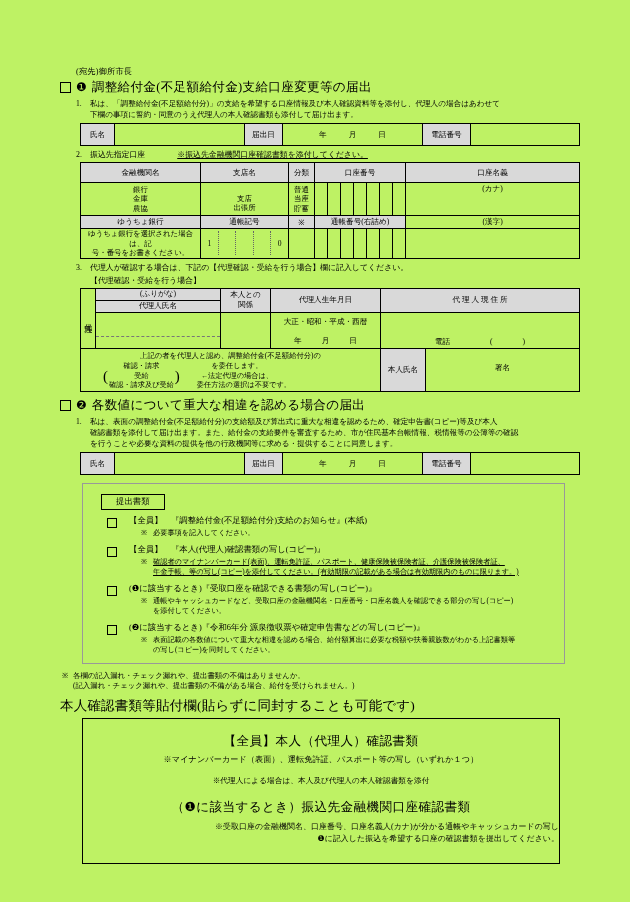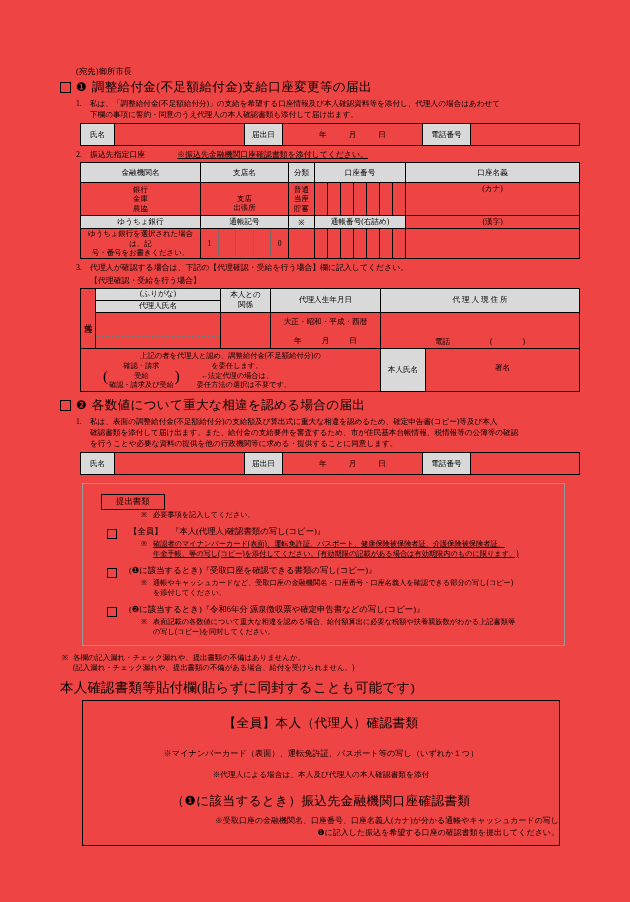--- a/index.html
+++ b/index.html
@@ -8,21 +8,21 @@
     background: #ffffff;
   }
   body {
     font-family: "Liberation Serif", "DejaVu Serif", serif;
     color: #000;
   }
   #page {
     position: relative;
     width: 630px;
     height: 902px;
-    background: #ef4444;
+    background: #bef264;
     overflow: hidden;
     box-sizing: border-box;
   }
   .wrap {
     position: absolute;
     left: 60px;
     top: 66px;
     width: 520px;
   }
 
@@ -113,21 +113,21 @@
   .attachbox {
     border: 1.2px solid #000;
     margin: 0 0 0 22px;
     width: 478px;
     height: 146px;
     box-sizing: border-box;
     padding-top: 14px;
     text-align: center;
   }
   .ab-h1 { font-size: 12.6px; letter-spacing: .4px; }
-  .ab-s1 { font-size: 8.1px; margin-top: 16px; letter-spacing: .1px; }
+  .ab-s1 { font-size: 8.1px; margin-top: 4px; letter-spacing: .1px; }
   .ab-s2 { font-size: 7.6px; margin-top: 11px; letter-spacing: .1px; }
   .ab-h2 { font-size: 12.6px; margin-top: 13px; letter-spacing: .4px; }
   .ab-s3 { font-size: 7.9px; margin-top: 5px; line-height: 1.45; letter-spacing: .1px; text-align: right; }
 </style>
 </head>
 <body>
 
 <div id="page">
   <div class="wrap">
 
@@ -376,20 +376,24 @@
         </td>
         <td class="shade lbl-c">電話番号</td>
         <td></td>
       </tr>
     </tbody>
       </table>
 
     <div class="docbox">
       <div class="tag">提出書類</div>
 
+      <div class="doc-item">
+        <span class="cb"></span>
+        <span class="txt">【全員】　『調整給付金(不足額給付分)支給のお知らせ』(本紙)</span>
+      </div>
       <div class="doc-note">
         <span class="mk">※</span><span>必要事項を記入してください。</span>
       </div>
 
       <div class="doc-item">
         <span class="cb"></span>
         <span class="txt">【全員】　『本人(代理人)確認書類の写し(コピー)』</span>
       </div>
       <div class="doc-note">
         <span class="mk">※</span><span class="u">確認者のマイナンバーカード(表面)、運転免許証、パスポート、健康保険被保険者証、介護保険被保険者証、</span>

